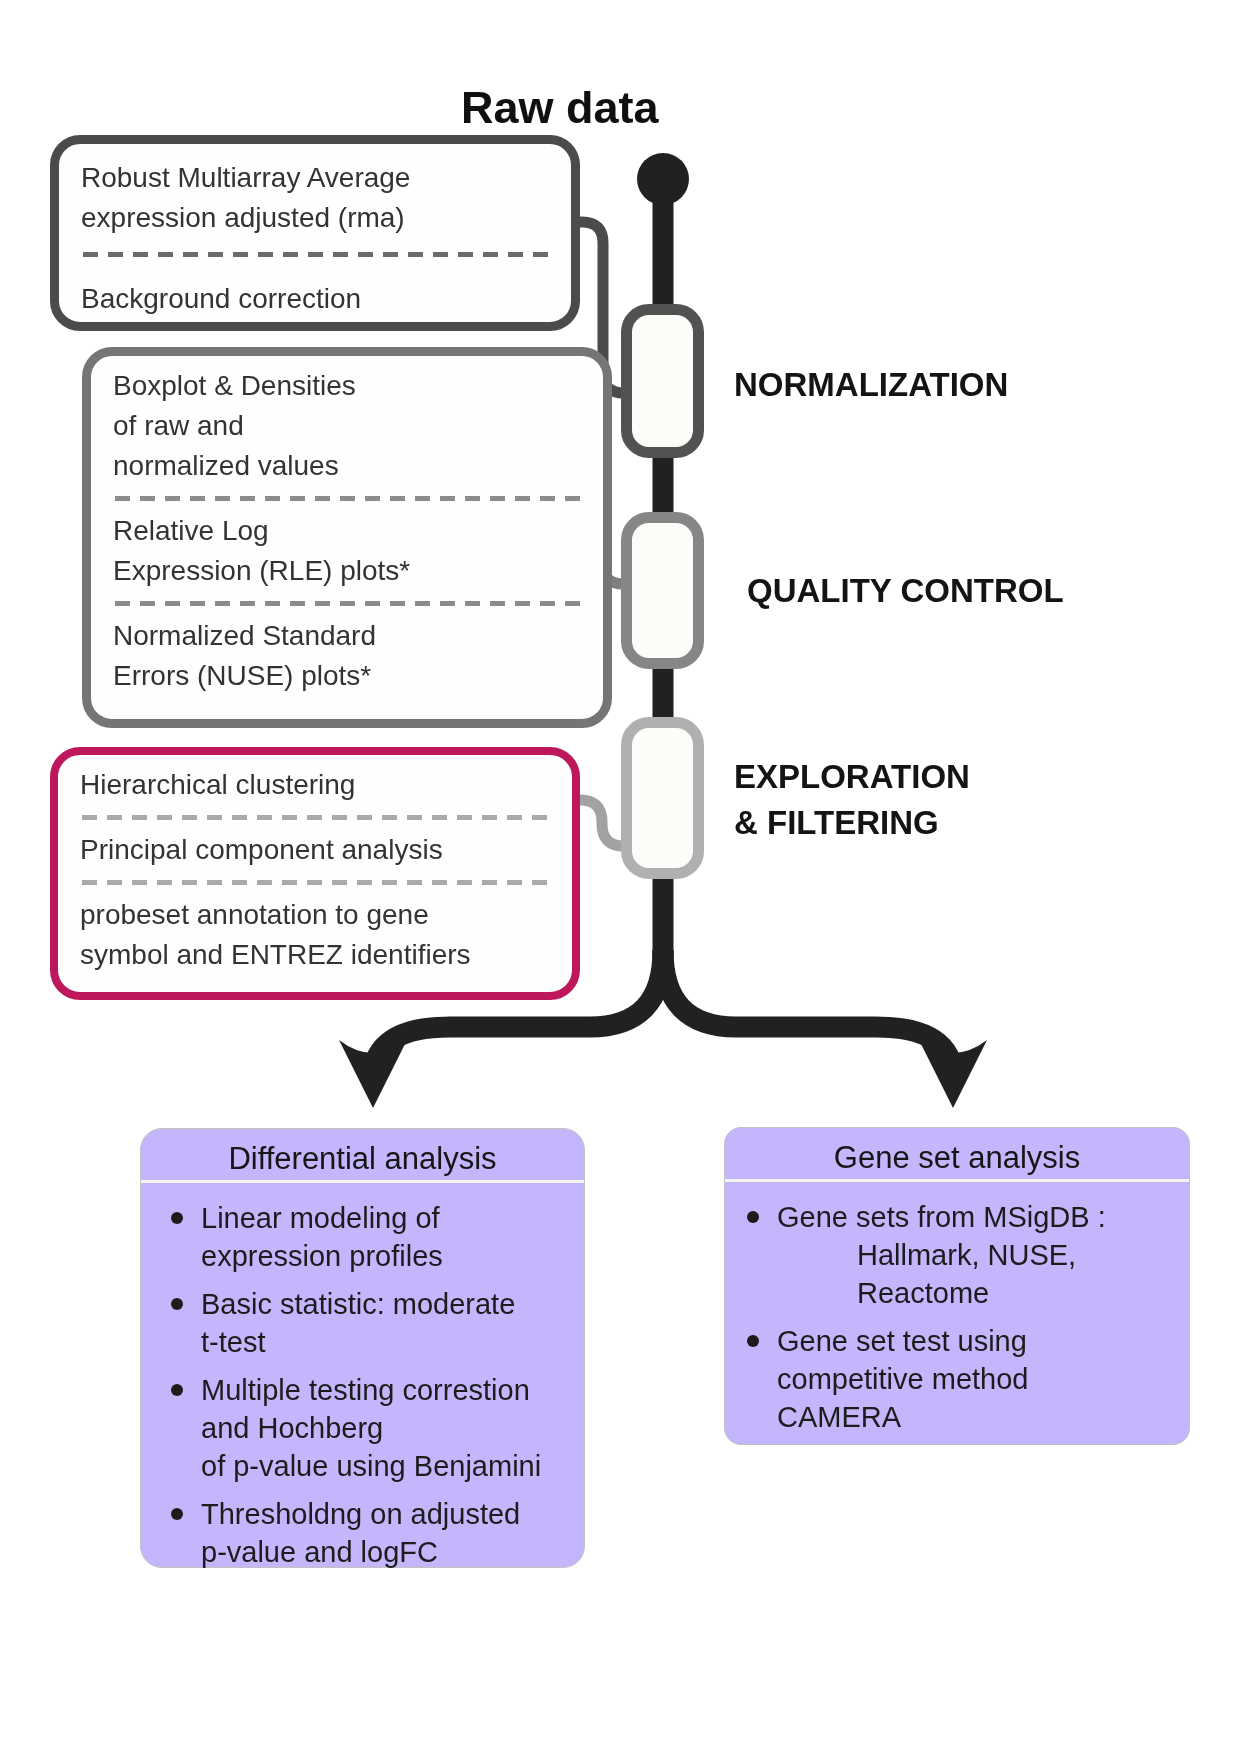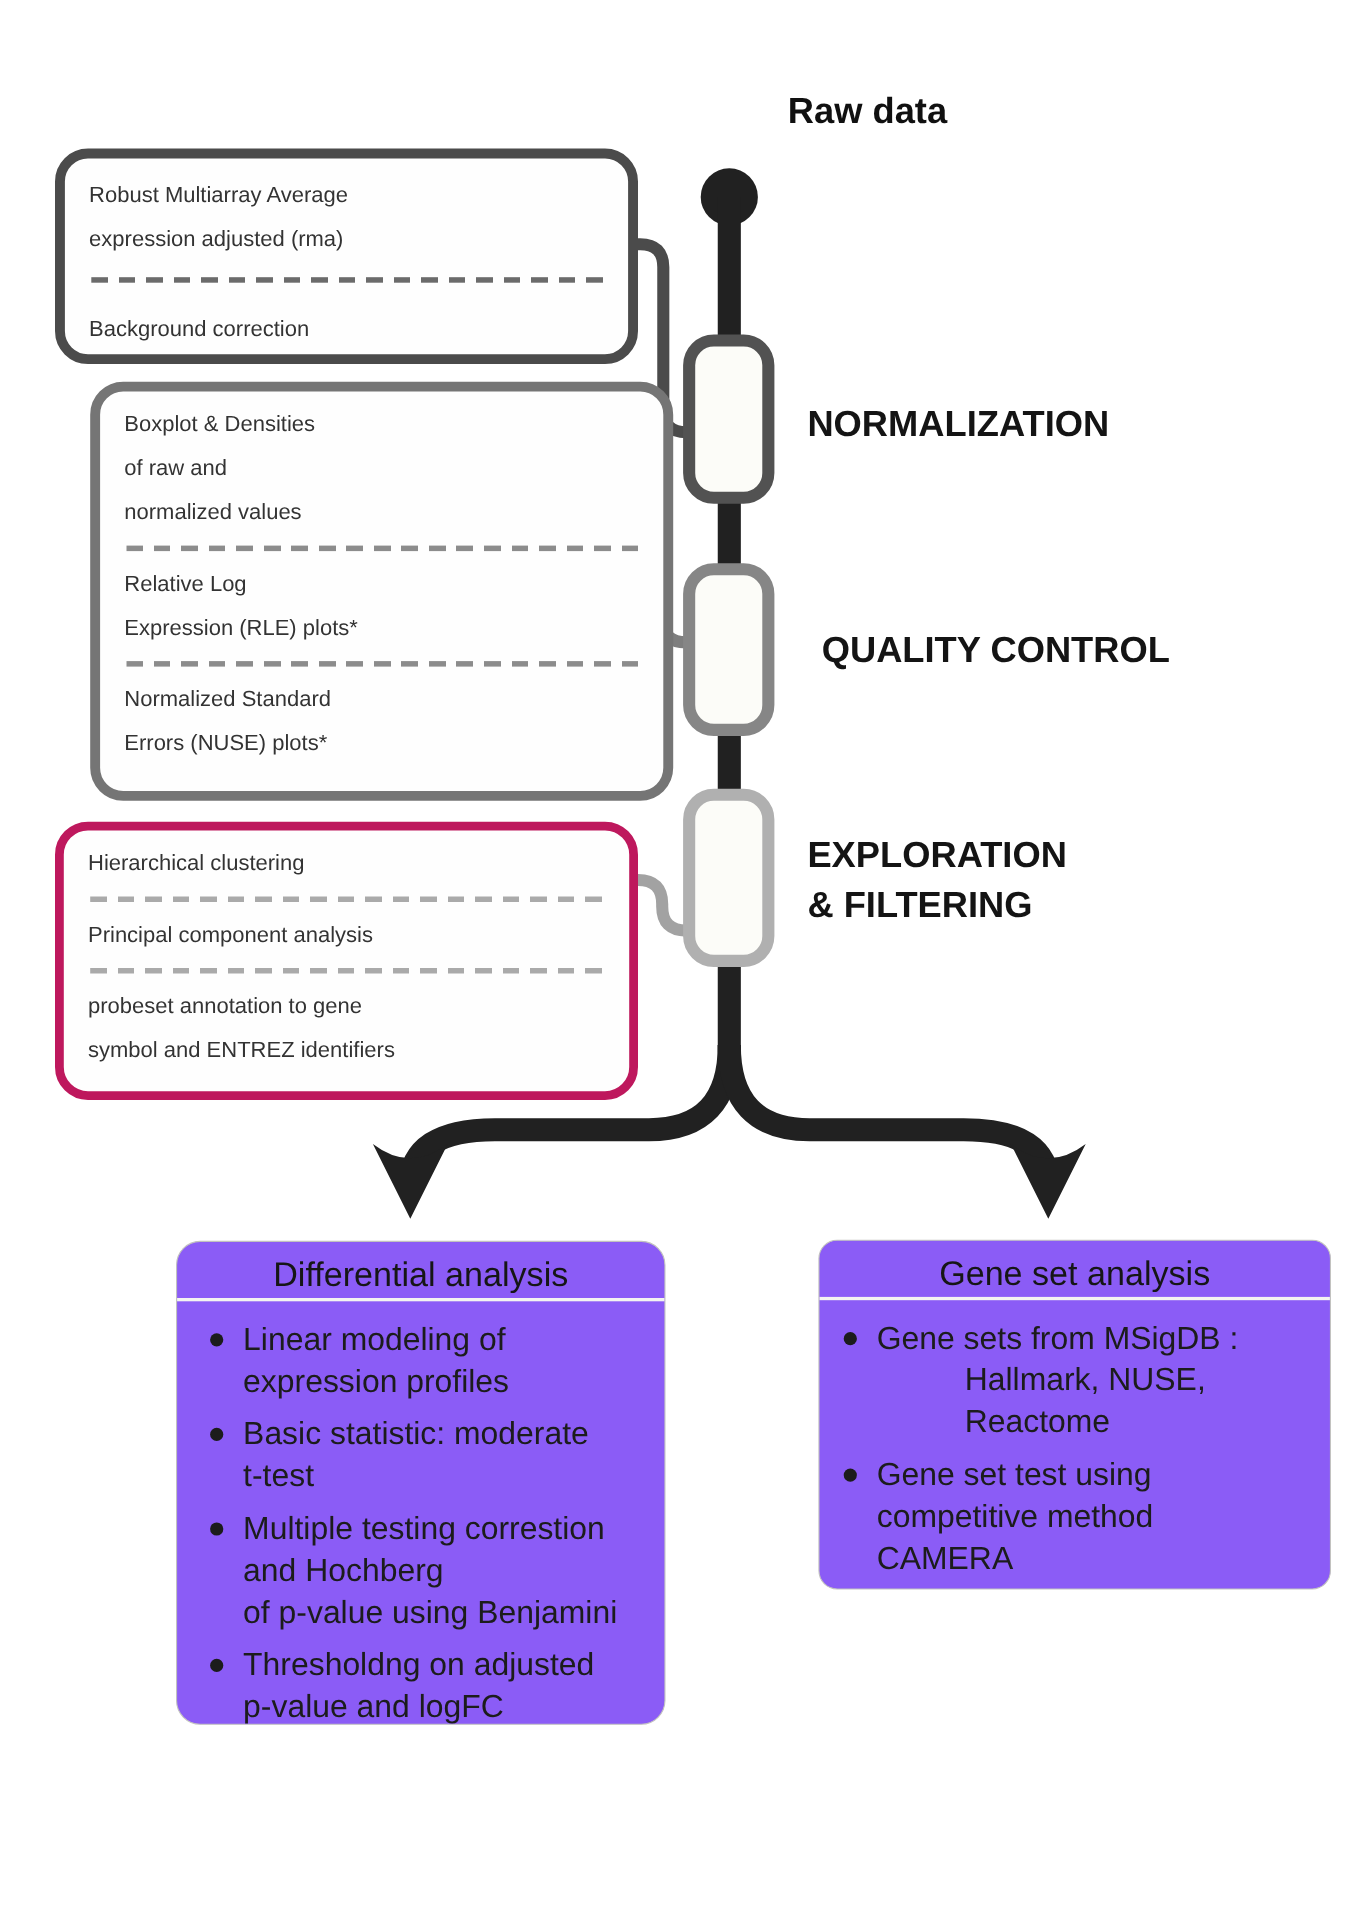--- a/index.html
+++ b/index.html
@@ -1,30 +1,30 @@
 <!DOCTYPE html>
 <html><head>
 <meta charset="utf-8">
 <style>
   html,body{margin:0;padding:0;background:#ffffff;}
   .canvas{position:relative;width:1240px;height:1753px;background:#ffffff;overflow:hidden;
           font-family:"Liberation Sans","DejaVu Sans",sans-serif;}
   .layer-svg{position:absolute;left:0;top:0;z-index:1;}
 
   
-  .raw-label{position:absolute;left:461px;top:82px;width:400px;text-align:right;
-             font-size:33px;font-weight:bold;color:#101010;z-index:3;}
+  .raw-label{position:absolute;left:461px;top:82px;width:400px;text-align:left;
+             font-size:45px;font-weight:bold;color:#101010;z-index:3;}
 
   
   .pbox{position:absolute;left:50px;width:530px;background:#fefefe;border-radius:30px;
         box-sizing:border-box;z-index:2;padding:10px 16px 0 22px;}
   .pbox.b1{top:135px;height:196px;border:9px solid #4b4b4b;}
   .pbox.b2{top:347px;height:381px;border:9px solid #757575;margin-left:32px;}
   .pbox.b3{top:747px;height:253px;border:8px solid #be185d;}
-  .pline{font-size:20px;line-height:40px;color:#333333;white-space:nowrap;}
+  .pline{font-size:28px;line-height:40px;color:#333333;white-space:nowrap;}
   .pbox.b1 .first{margin-top:4px;}
   .dash{height:5px;margin:10px 6px 10px 2px;}
   .pbox.b1 .dash{background:repeating-linear-gradient(90deg,#6b6b6b 0 15px,transparent 15px 25px);margin-top:14px;margin-bottom:22px;}
   .pbox.b2 .dash{background:repeating-linear-gradient(90deg,#8c8c8c 0 15px,transparent 15px 25px);}
   .pbox.b3 .dash{background:repeating-linear-gradient(90deg,#aaaaaa 0 15px,transparent 15px 25px);}
 
   
   .node{position:absolute;left:621px;width:83px;background:#fcfcf8;border-radius:28px;
         box-sizing:border-box;z-index:2;}
   .node.n1{top:304px;height:154px;border:11px solid #525252;}
@@ -32,22 +32,22 @@
   .node.n3{top:717px;height:162px;border:11px solid #b0b0b0;}
 
   
   .stage-label{position:absolute;left:734px;font-size:33px;font-weight:bold;color:#141414;
                line-height:46px;z-index:3;white-space:nowrap;}
   .stage-label.s1{top:362px;text-align:right;}
   .stage-label.s2{top:568px;margin-left:13px;}
   .stage-label.s3{top:754px;}
 
   
-  .abox{position:absolute;background:#8b5cf6;border:1px solid #c2c2bf;border-radius:22px;
-        box-sizing:border-box;z-index:2;color:#1c1c1c;margin-left:20px;}
+  .abox{position:absolute;background:#c4b5fd;border:1px solid #c2c2bf;border-radius:22px;
+        box-sizing:border-box;z-index:2;color:#1c1c1c;}
   .abox.left{left:140px;top:1128px;width:445px;height:440px;}
   .abox.right{left:724px;top:1127px;width:466px;height:318px;border-radius:17px;}
   .abox-title{font-size:31px;font-weight:normal;text-align:center;padding-top:12px;height:39px;
               color:#161616;}
   .abox-sep{height:3px;background:#f4f4f1;margin:0;}
   .abox-body{padding:16px 10px 0 30px;}
   .abox.right .abox-body{padding-left:22px;}
   .bullet{display:flex;margin-bottom:10px;}
   .bdot{flex:0 0 12px;width:12px;height:12px;border-radius:50%;background:#1c1c1c;
         margin:13px 18px 0 0;}

